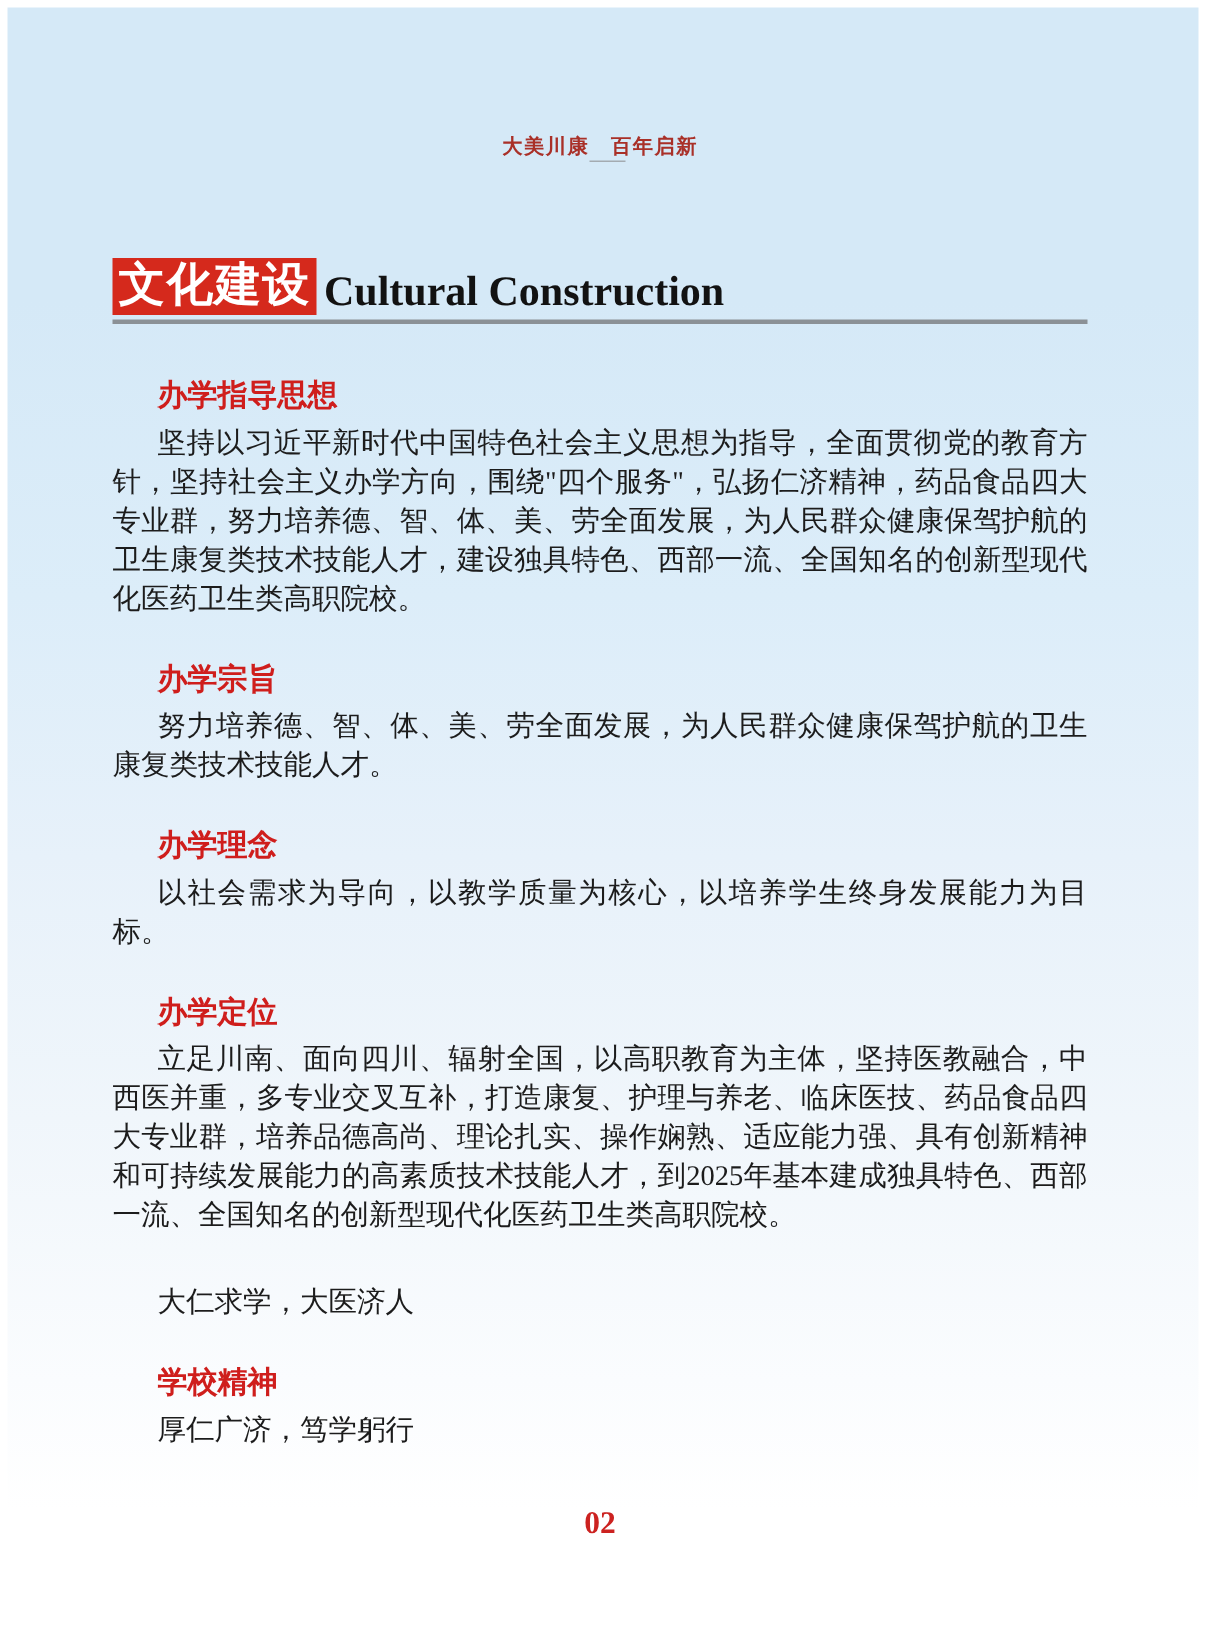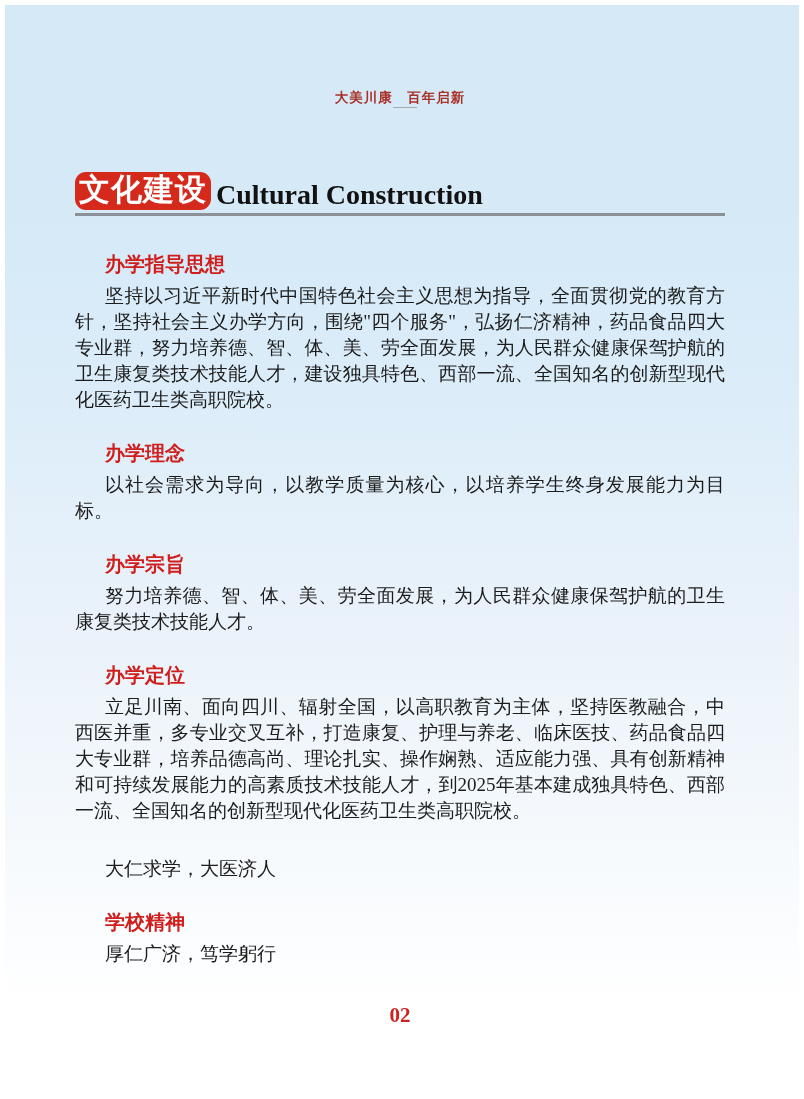--- a/index.html
+++ b/index.html
@@ -38,21 +38,21 @@
   }
   
   .title-row{
     display:flex;align-items:flex-end;
     margin-top:45px;
   }
   .title-zh{
     background:#d5291c;color:#ffffff;
     font-size:31px;font-weight:bold;
     padding:2px 4px 3px 4px;
-    letter-spacing:1px;line-height:1.05;border-radius:11px;
+    letter-spacing:1px;line-height:1.05;
   }
   .title-en{
     color:#121212;font-weight:bold;font-size:28px;
     margin-left:5px;line-height:1;
     padding-bottom:1px;
     font-family:"Liberation Serif",serif;
     margin-top:28px;
   }
   .title-rule{
     height:3px;background:#8b9196;margin-top:3px;
@@ -97,27 +97,27 @@
       <span class="title-en">Cultural Construction</span>
     </div>
     <div class="title-rule"></div>
 
     <div class="sec first">
       <h3>办学指导思想</h3>
       <p>坚持以习近平新时代中国特色社会主义思想为指导，全面贯彻党的教育方针，坚持社会主义办学方向，围绕"四个服务"，弘扬仁济精神，药品食品四大专业群，努力培养德、智、体、美、劳全面发展，为人民群众健康保驾护航的卫生康复类技术技能人才，建设独具特色、西部一流、全国知名的创新型现代化医药卫生类高职院校。</p>
     </div>
 
     <div class="sec">
-      <h3>办学理念</h3>
-      <p>以社会需求为导向，以教学质量为核心，以培养学生终身发展能力为目标。</p>
+      <h3>办学宗旨</h3>
+      <p>努力培养德、智、体、美、劳全面发展，为人民群众健康保驾护航的卫生康复类技术技能人才。</p>
     </div>
 
     <div class="sec">
-      <h3>办学宗旨</h3>
-      <p>努力培养德、智、体、美、劳全面发展，为人民群众健康保驾护航的卫生康复类技术技能人才。</p>
+      <h3>办学理念</h3>
+      <p>以社会需求为导向，以教学质量为核心，以培养学生终身发展能力为目标。</p>
     </div>
 
     <div class="sec">
       <h3>办学定位</h3>
       <p>立足川南、面向四川、辐射全国，以高职教育为主体，坚持医教融合，中西医并重，多专业交叉互补，打造康复、护理与养老、临床医技、药品食品四大专业群，培养品德高尚、理论扎实、操作娴熟、适应能力强、具有创新精神和可持续发展能力的高素质技术技能人才，到2025年基本建成独具特色、西部一流、全国知名的创新型现代化医药卫生类高职院校。</p>
     </div>
 
     <div class="sec">
       <p>大仁求学，大医济人</p>
     </div>

